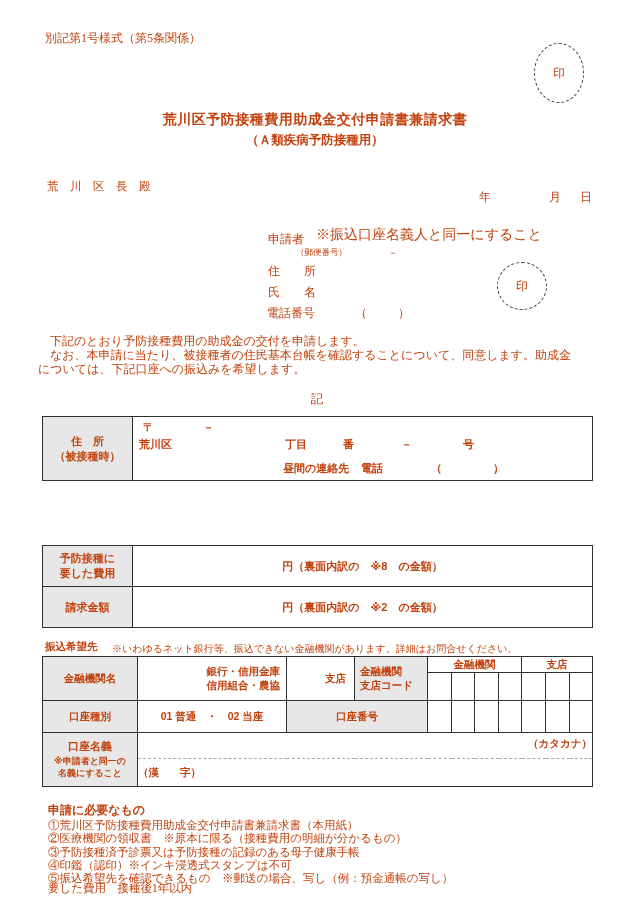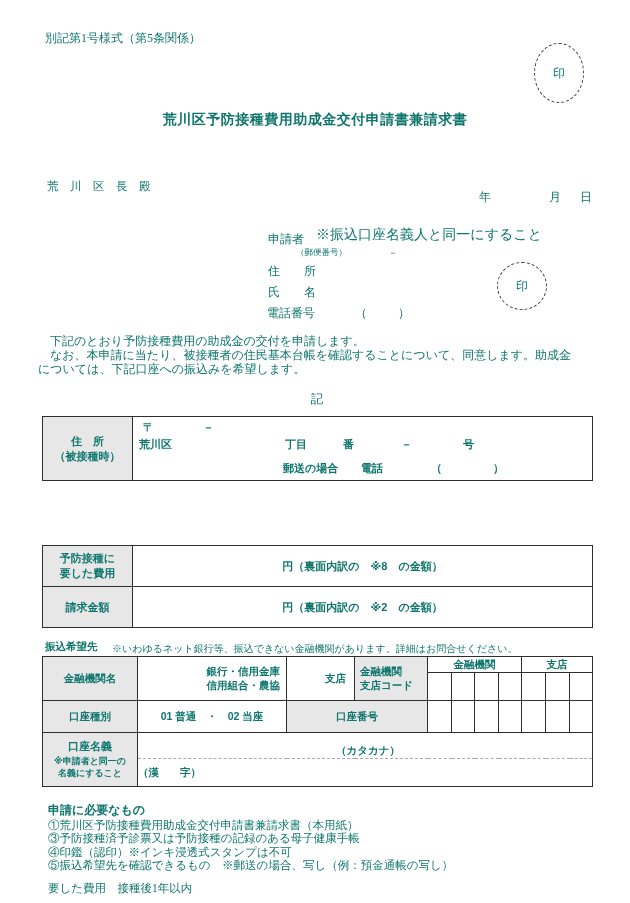--- a/index.html
+++ b/index.html
@@ -1,18 +1,18 @@
 <!DOCTYPE html>
 <html><head>
 <meta charset="utf-8">
 <style>
   html,body{margin:0;padding:0;background:#fff;}
   .page{
     position:relative;width:630px;height:903px;margin:0 auto;background:#ffffff;
-    font-family:"Liberation Serif","DejaVu Serif",serif;color:#0f766e;overflow:hidden;
+    font-family:"Liberation Serif","DejaVu Serif",serif;color:#c2410c;overflow:hidden;
   }
   .abs{position:absolute;}
   .pre{white-space:pre-line;}
 
   .form-number{left:45px;top:30px;font-size:12px;}
   .seal{border:1.4px dashed #3a3a3a;border-radius:50%;display:flex;align-items:center;justify-content:center;font-size:12px;}
   .seal-top{left:534px;top:43px;width:48px;height:58px;}
   .seal-name{left:497px;top:262px;width:48px;height:46px;}
 
   .title{left:0;top:111px;width:630px;text-align:center;font-size:14px;font-weight:bold;letter-spacing:.5px;}
@@ -63,39 +63,40 @@
 
   .t3{left:42px;top:656px;width:550px;}
   .t3 td{font-size:10.5px;}
   .btypes{text-align:right;padding-right:6px;line-height:1.3;}
   .branch{text-align:right;padding-right:8px;}
   .code-label{text-align:left;padding-left:5px;font-size:10px;line-height:1.3;}
   .grid-h{text-align:center;font-size:10px;font-family:"Liberation Sans","DejaVu Sans",sans-serif;font-weight:bold;}
   .opt{text-align:center;font-size:10px;}
   .holder .h1{font-size:11px;display:block;}
   .holder .h2{font-size:9px;display:block;line-height:1.3;margin-top:2px;}
-  .kata{text-align:center;vertical-align:top;padding:11px 0 0 6px;border-bottom:1px dashed #aaa;margin-top:48px;}
+  .kata{text-align:right;vertical-align:top;padding:4px 0 0 6px;border-bottom:1px dashed #aaa;margin-top:48px;}
   .kanji{text-align:left;border-top:1px dashed #aaa;}
 
   .req{left:48px;top:794px;}
   .req-h{font-size:12px;font-weight:bold;font-family:"Liberation Sans","DejaVu Sans",sans-serif;margin-top:8px;}
   .req-item{font-size:11.5px;line-height:13.3px;}
   .deadline{left:48px;top:881px;font-size:11.5px;}
 </style>
 </head>
 <body>
 
 <div class="page">
 
   <div class="abs form-number">別記第1号様式（第5条関係）</div>
   <div class="abs seal seal-top">
     <span>印</span>
   </div>
 
   <div class="abs title">荒川区予防接種費用助成金交付申請書兼請求書</div>
+  <div class="abs subtitle">（Ａ類疾病予防接種用）</div>
 
   <div class="abs addressee">荒　川　区　長　殿</div>
   <div class="date-line">
     <span class="d-year">年</span>
     <span class="d-month">月</span>
     <span class="d-day">日</span>
   </div>
 
   <div>
     <div class="abs ap ap-label">申請者</div>
@@ -129,21 +130,21 @@
       <td class="glabel pre">住　所
 （被接種時）</td>
       <td colspan="3" class="addr-cell">
         <span class="a-yubin">〒</span>
         <span class="a-ydash">－</span>
         <span class="a-ward">荒川区</span>
         <span class="a-chome">丁目</span>
         <span class="a-ban">番</span>
         <span class="a-dash">－</span>
         <span class="a-go">号</span>
-        <span class="a-contact">郵送の場合</span>
+        <span class="a-contact">昼間の連絡先</span>
         <span class="a-tel">電話</span>
         <span class="a-po">（</span>
         <span class="a-pc">）</span>
       </td>
     </tr>
   </tbody>
     </table>
 
   <table class="abs t2">
     <colgroup>
@@ -222,20 +223,21 @@
     </tr>
     <tr style="height:28px">
       <td colspan="10" class="kanji">（漢　　字）</td>
     </tr>
   </tbody>
     </table>
 
   <div class="abs req">
     <div class="req-h">申請に必要なもの</div>
     <div class="req-item">①荒川区予防接種費用助成金交付申請書兼請求書（本用紙）</div>
+    <div class="req-item">②医療機関の領収書　※原本に限る（接種費用の明細が分かるもの）</div>
     <div class="req-item">③予防接種済予診票又は予防接種の記録のある母子健康手帳</div>
     <div class="req-item">④印鑑（認印）※インキ浸透式スタンプは不可</div>
     <div class="req-item">⑤振込希望先を確認できるもの　※郵送の場合、写し（例：預金通帳の写し）</div>
   </div>
 
   <div class="abs deadline">要した費用　接種後1年以内</div>
 
 </div>
 
 </body></html>

